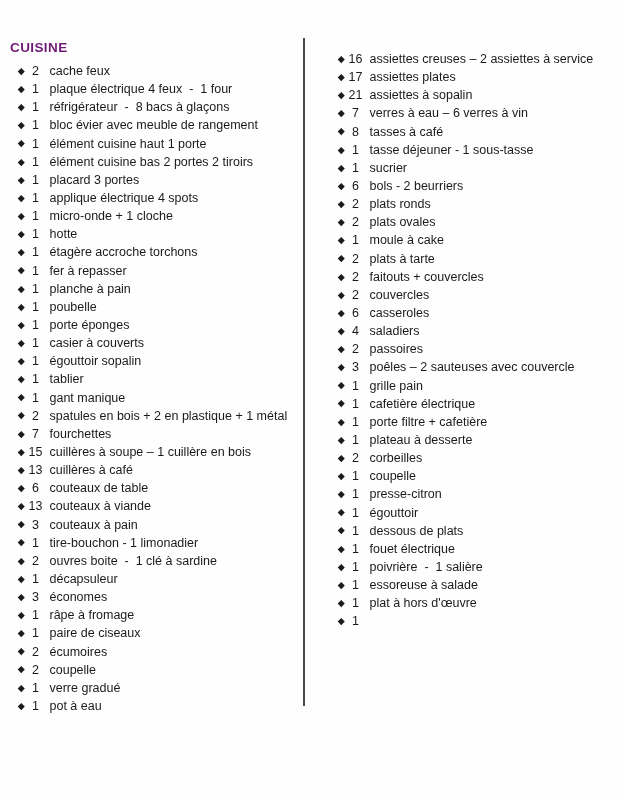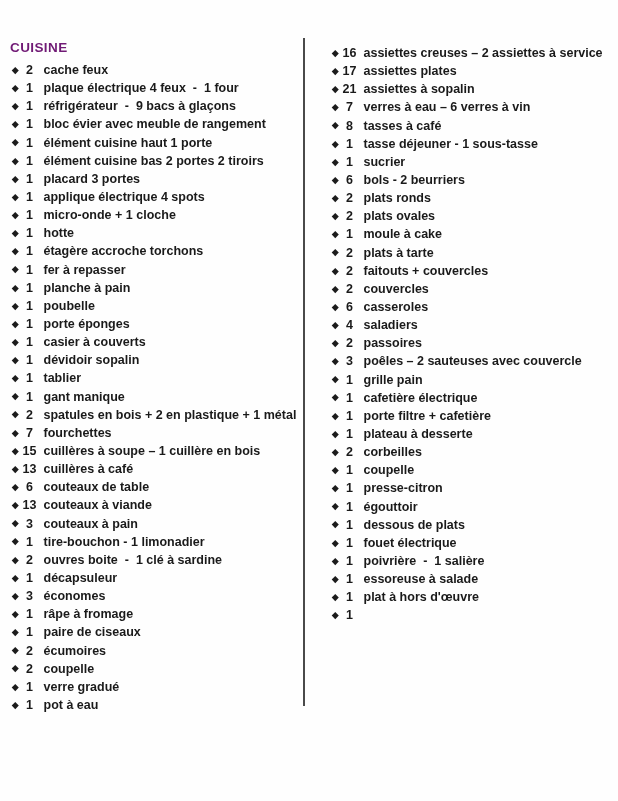--- a/index.html
+++ b/index.html
@@ -41,23 +41,22 @@
   .divider {
     position: absolute;
     left: 303px;
     top: 38px;
     width: 2px;
     height: 668px;
     background: #4a4a4a;
   }
   ul.item-list {
     list-style: none;
-    margin: 0;
+    margin: 6px;
     padding: 0;
-    font-weight: bold;
   }
   li.row {
     display: flex;
     align-items: baseline;
     height: 18.15px;
     line-height: 18.15px;
     white-space: nowrap;
   }
   .bullet {
     flex: 0 0 auto;
@@ -92,21 +91,21 @@
           <span class="label">cache feux</span>
         </li>
         <li class="row">
           <span class="bullet"></span>
           <span class="qty">1</span>
           <span class="label">plaque électrique 4 feux  -  1 four</span>
         </li>
         <li class="row">
           <span class="bullet"></span>
           <span class="qty">1</span>
-          <span class="label">réfrigérateur  -  9 bacs à glaçons</span>
+          <span class="label">réfrigérateur  -  8 bacs à glaçons</span>
         </li>
         <li class="row">
           <span class="bullet"></span>
           <span class="qty">1</span>
           <span class="label">bloc évier avec meuble de rangement</span>
         </li>
         <li class="row">
           <span class="bullet"></span>
           <span class="qty">1</span>
           <span class="label">élément cuisine haut 1 porte</span>
@@ -162,21 +161,21 @@
           <span class="label">porte éponges</span>
         </li>
         <li class="row">
           <span class="bullet"></span>
           <span class="qty">1</span>
           <span class="label">casier à couverts</span>
         </li>
         <li class="row">
           <span class="bullet"></span>
           <span class="qty">1</span>
-          <span class="label">dévidoir sopalin</span>
+          <span class="label">égouttoir sopalin</span>
         </li>
         <li class="row">
           <span class="bullet"></span>
           <span class="qty">1</span>
           <span class="label">tablier</span>
         </li>
         <li class="row">
           <span class="bullet"></span>
           <span class="qty">1</span>
           <span class="label">gant manique</span>

